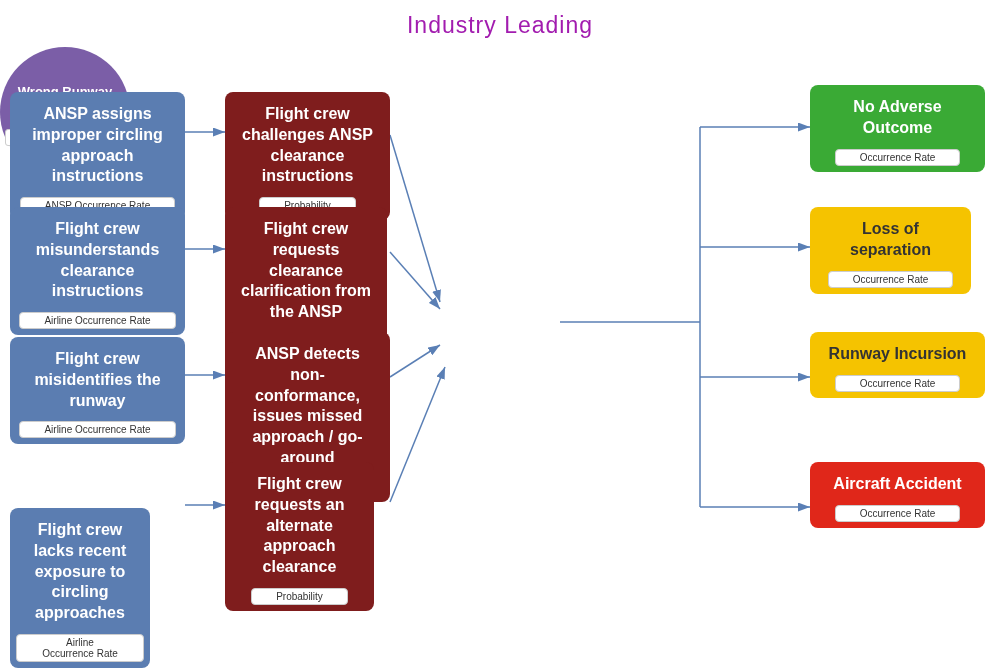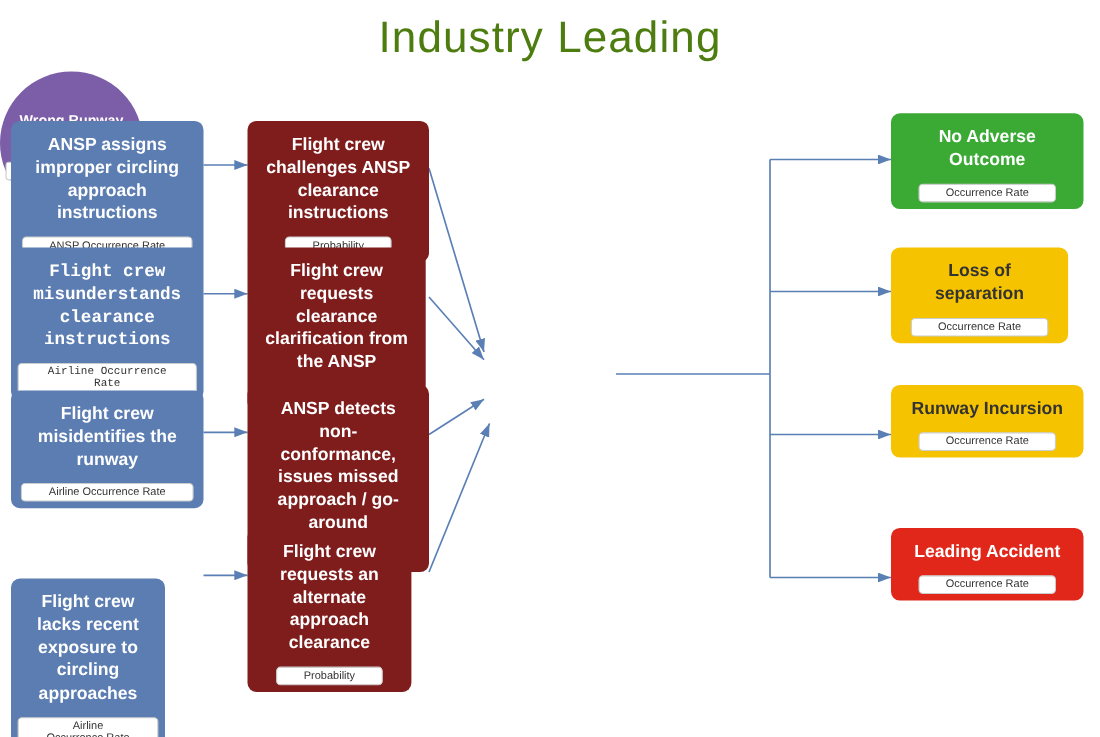--- a/index.html
+++ b/index.html
@@ -7,23 +7,23 @@
       background: #ffffff;
       font-family: 'Segoe UI', Arial, sans-serif;
       width: 1000px;
       height: 670px;
       overflow: hidden;
       position: relative;
     }
 
     .page-title {
       text-align: center;
-      font-size: 40px;
+      font-size: 23px;
       font-weight: 300;
-      color: #4d7c0f;
+      color: #a21caf;
       padding-top: 12px;
       padding-bottom: 8px;
       letter-spacing: 1px;
     }
 
     .diagram {
       position: relative;
       width: 1000px;
       height: 620px;
     }
@@ -71,21 +71,21 @@
     .node-blue { background-color: #5b7db1; }
     
     .node-orange { background-color: #7f1d1d; }
     
     .node-green { background-color: #3aaa35; }
     .node-yellow { background-color: #f5c300; }
     .node-red { background-color: #e0271a; }
 
     
     #node-l1 { left: 10px; top: 45px; width: 175px; }
-    #node-l2 { left: 10px; top: 160px; width: 175px; font-family: Liberation Mono, monospace; }
+    #node-l2 { left: 10px; top: 160px; width: 175px; }
     #node-l3 { left: 10px; top: 290px; width: 175px; }
     #node-l4 { left: 10px; top: 415px; width: 140px; margin-top: 46px; }
 
     #node-m1 { left: 225px; top: 45px; width: 165px; }
     #node-m2 { left: 225px; top: 160px; width: 162px; align-items: flex-end; }
     #node-m3 { left: 225px; top: 285px; width: 165px; align-items: flex-end; }
     #node-m4 { left: 225px; top: 415px; width: 149px; }
 
     #node-center {
       left: 430px; top: 210px;
@@ -244,18 +244,18 @@
 
   <div id="node-r3" class="node node-yellow">
     <div class="node-inner">
       <span class="node-label" style="color:#333;">Runway Incursion</span>
       <span class="node-rate">Occurrence Rate</span>
     </div>
   </div>
 
   <div id="node-r4" class="node node-red">
     <div class="node-inner">
-      <span class="node-label">Leading Accident</span>
+      <span class="node-label">Aircraft Accident</span>
       <span class="node-rate">Occurrence Rate</span>
     </div>
   </div>
 
 </div>
 
 </body></html>

